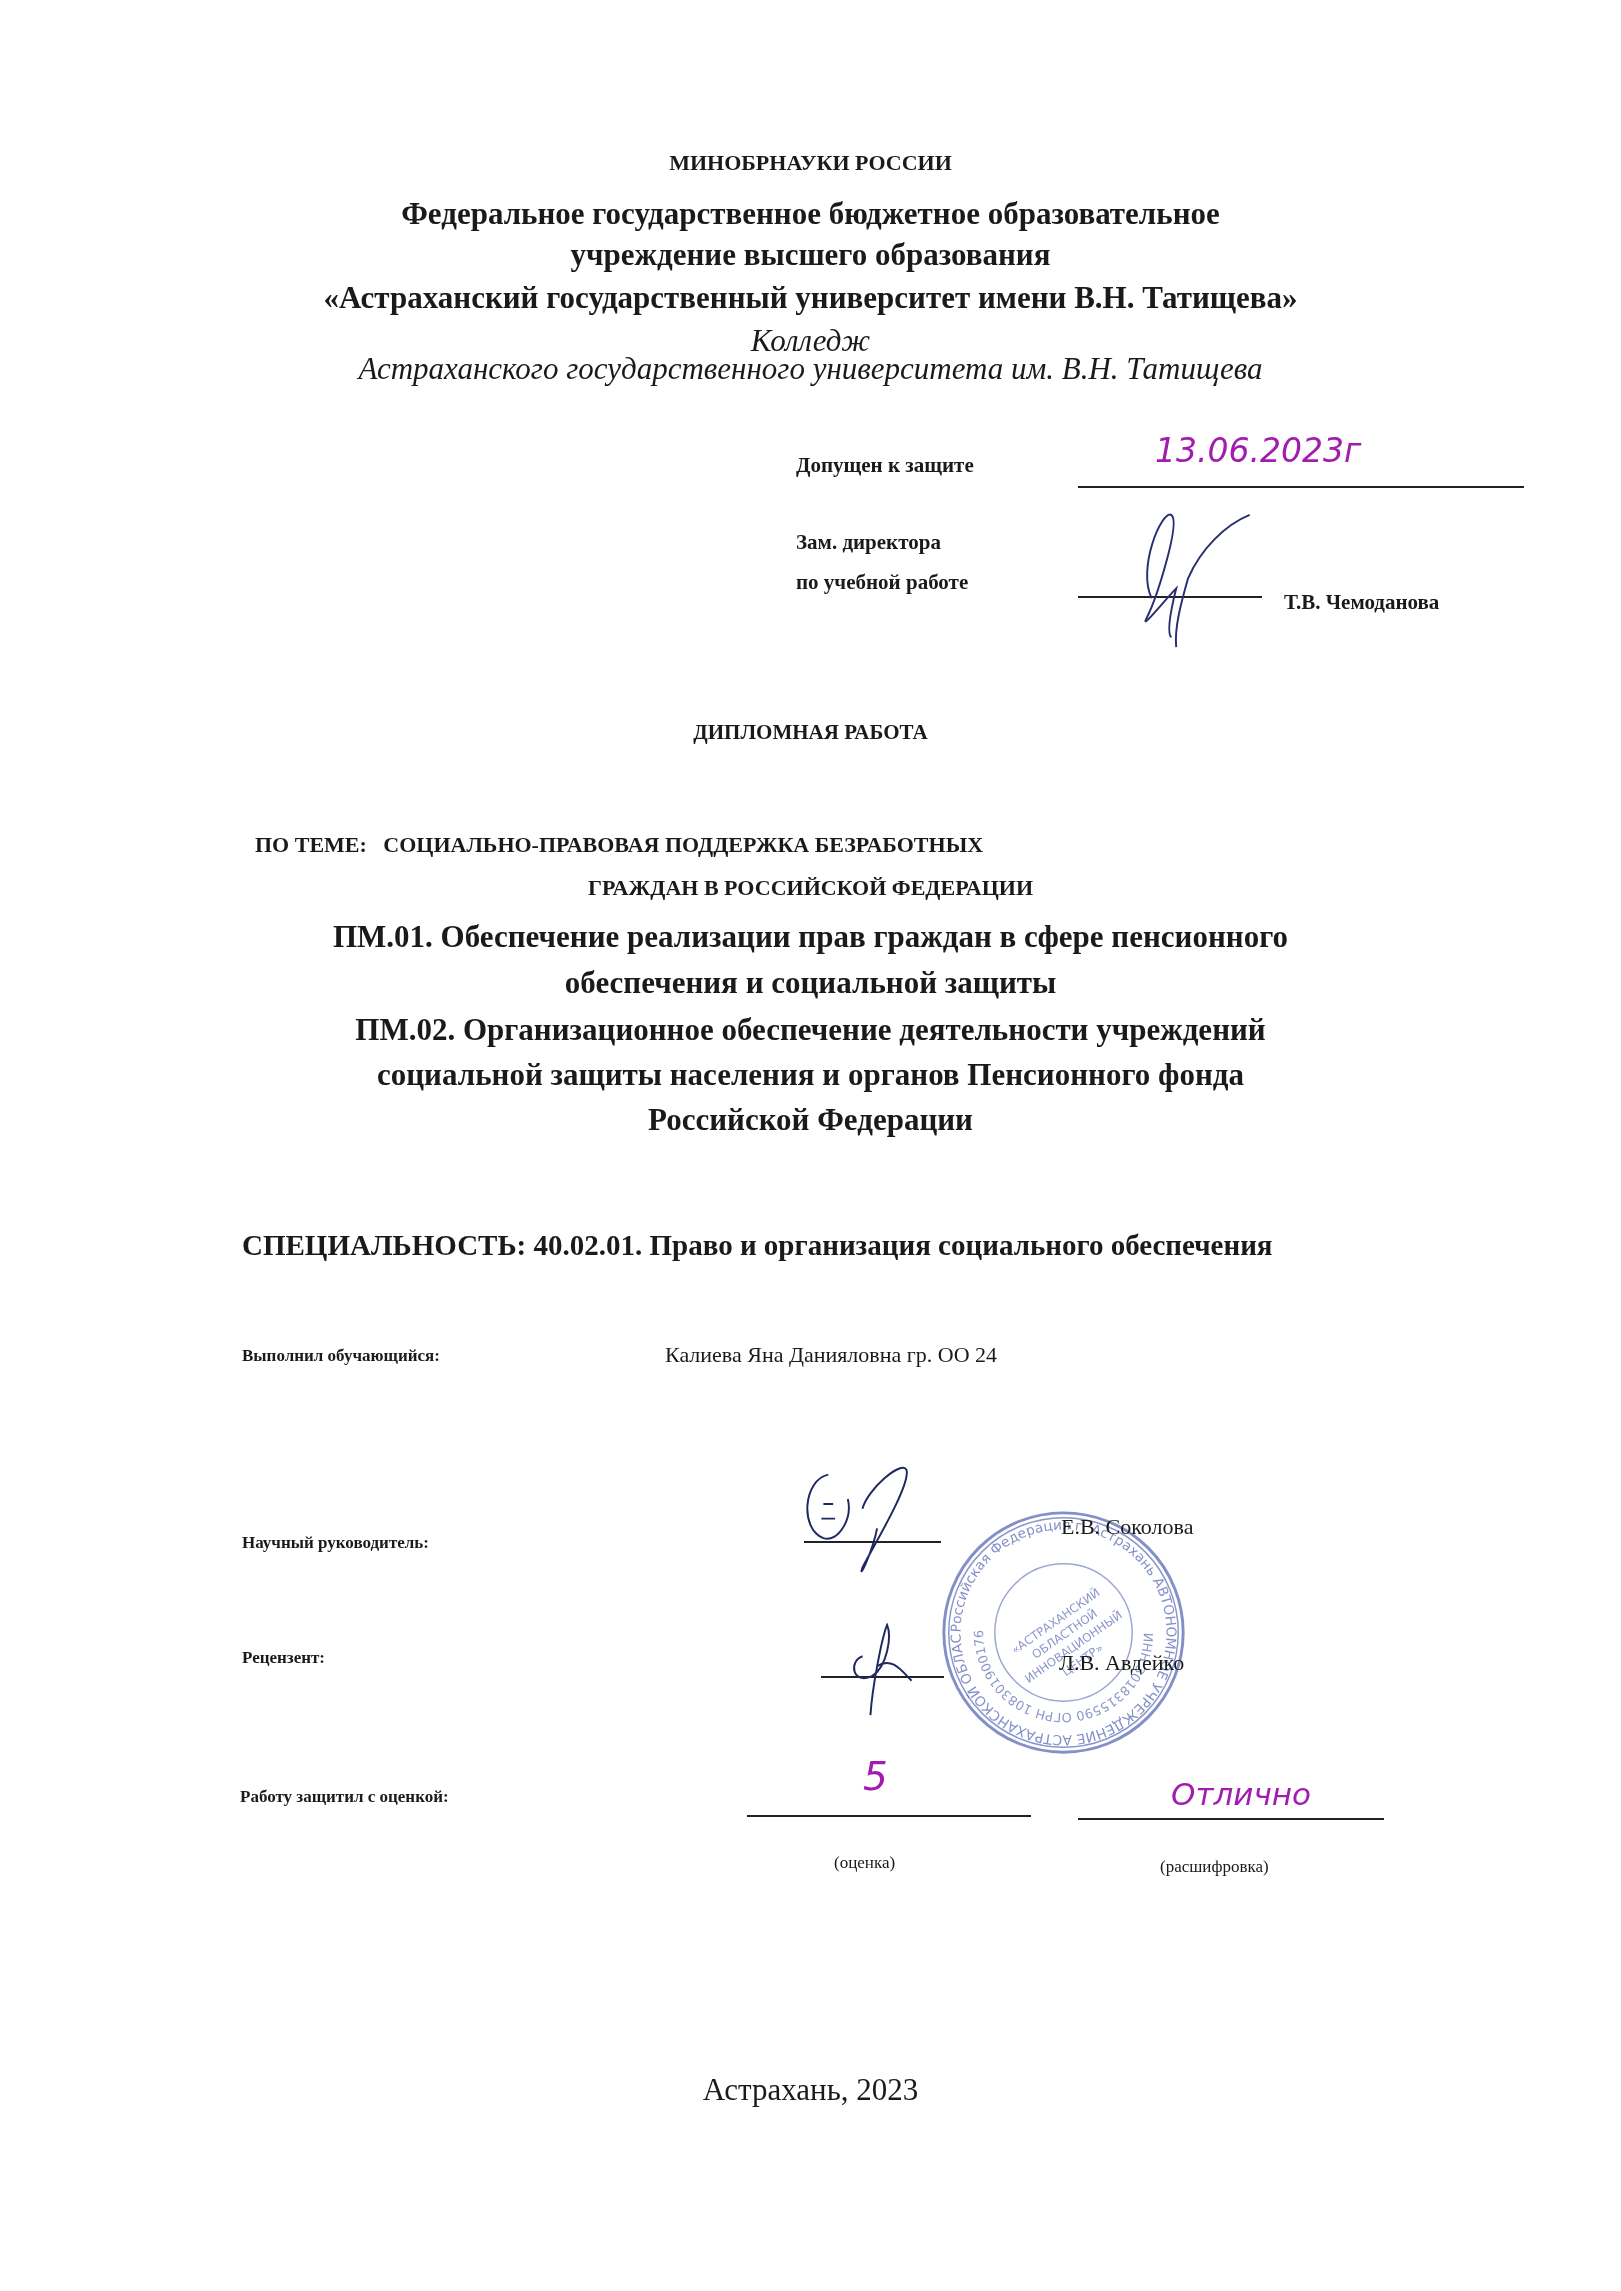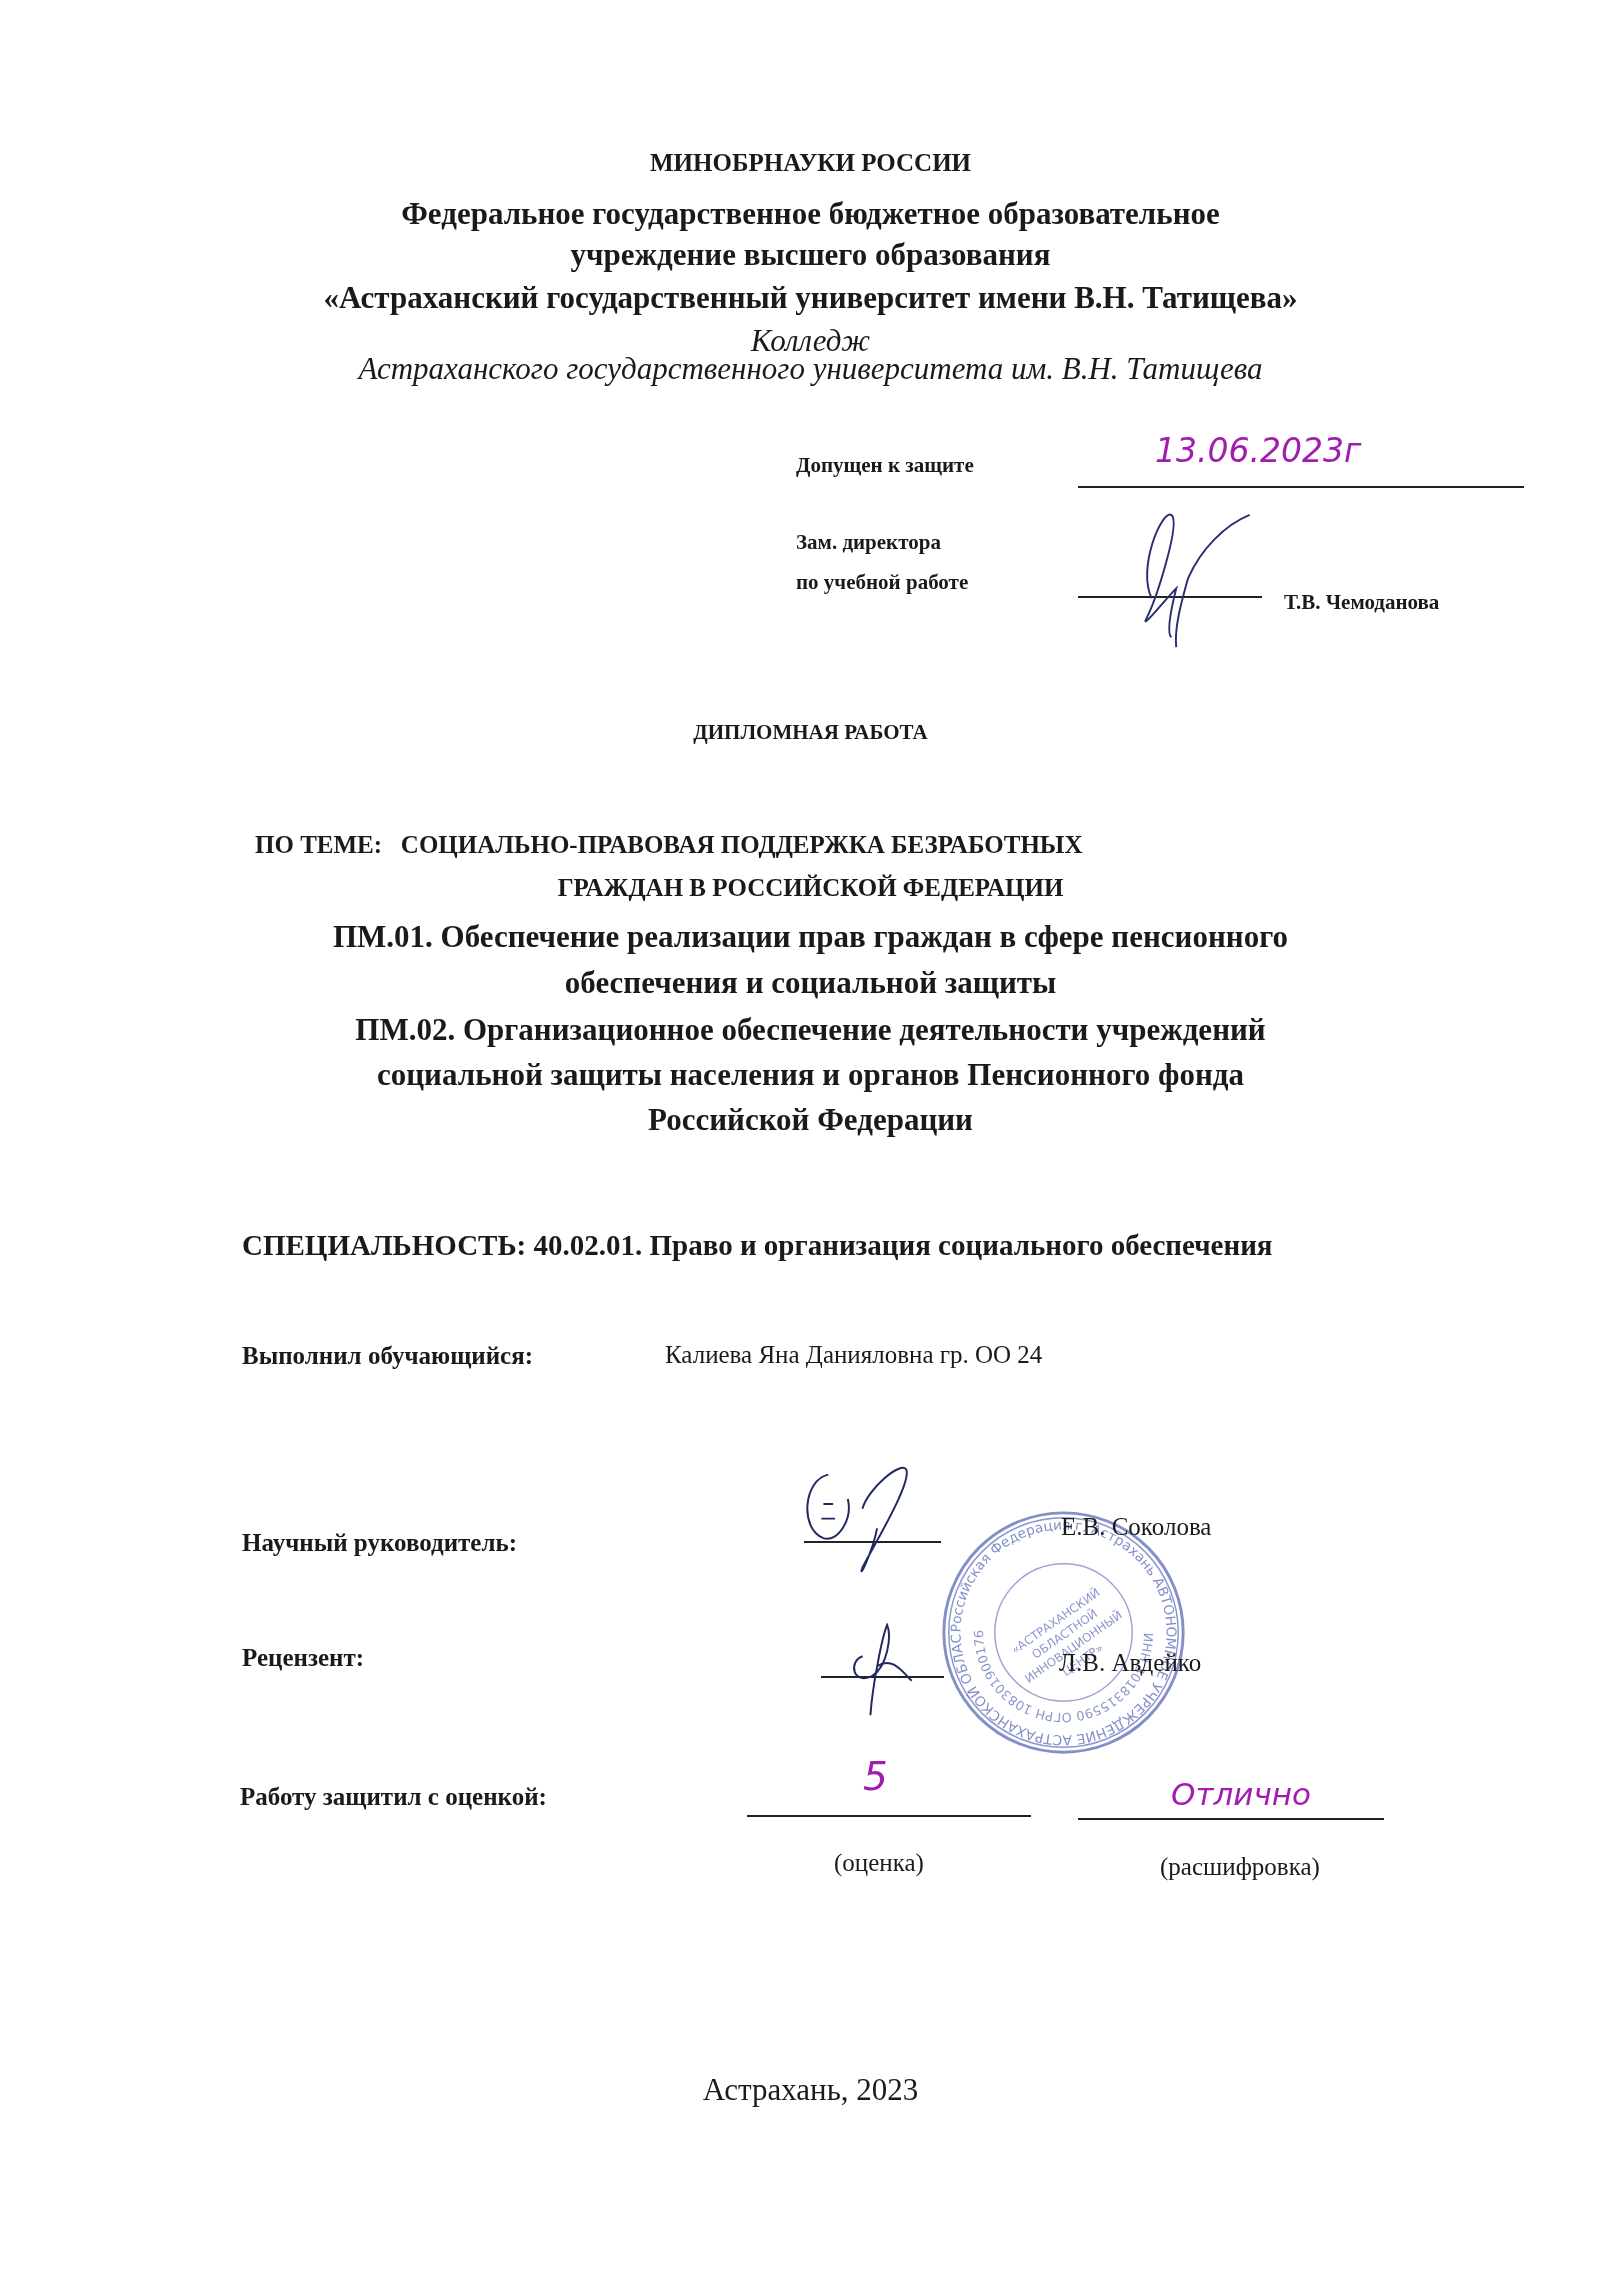--- a/index.html
+++ b/index.html
@@ -2,25 +2,25 @@
 <html><head>
 <meta charset="utf-8">
 <style>
   html, body { margin:0; padding:0; background:#ffffff; }
   body { width:1621px; height:2292px; position:relative; overflow:hidden;
          font-family:"Liberation Serif","DejaVu Serif",serif; color:#1a1a1a; }
   .abs { position:absolute; }
   .center { left:0; width:1621px; text-align:center; }
   .b { font-weight:bold; }
   .i { font-style:italic; }
-  .f34 { font-size:25px; line-height:39px; }
+  .f34 { font-size:22px; line-height:39px; }
   .f32 { font-size:31px; line-height:39px; }
   .f30 { font-size:29px; line-height:37px; }
   .f28 { font-size:21px; line-height:33px; }
-  .f26 { font-size:25px; line-height:31px; }
+  .f26 { font-size:17px; line-height:31px; }
   .line { position:absolute; height:2px; background:#222; }
   .hand { font-family:"DejaVu Sans", sans-serif; color:#a21caf; font-style:italic; }
   svg { position:absolute; overflow:visible; }
 </style>
 </head>
 <body>
 
 <div class="abs center b f34" style="top:143px;">МИНОБРНАУКИ РОССИИ</div>
 <div class="abs center b f32" style="top:194px;">Федеральное государственное бюджетное образовательное</div>
 <div class="abs center b f32" style="top:235px;">учреждение высшего образования</div>

